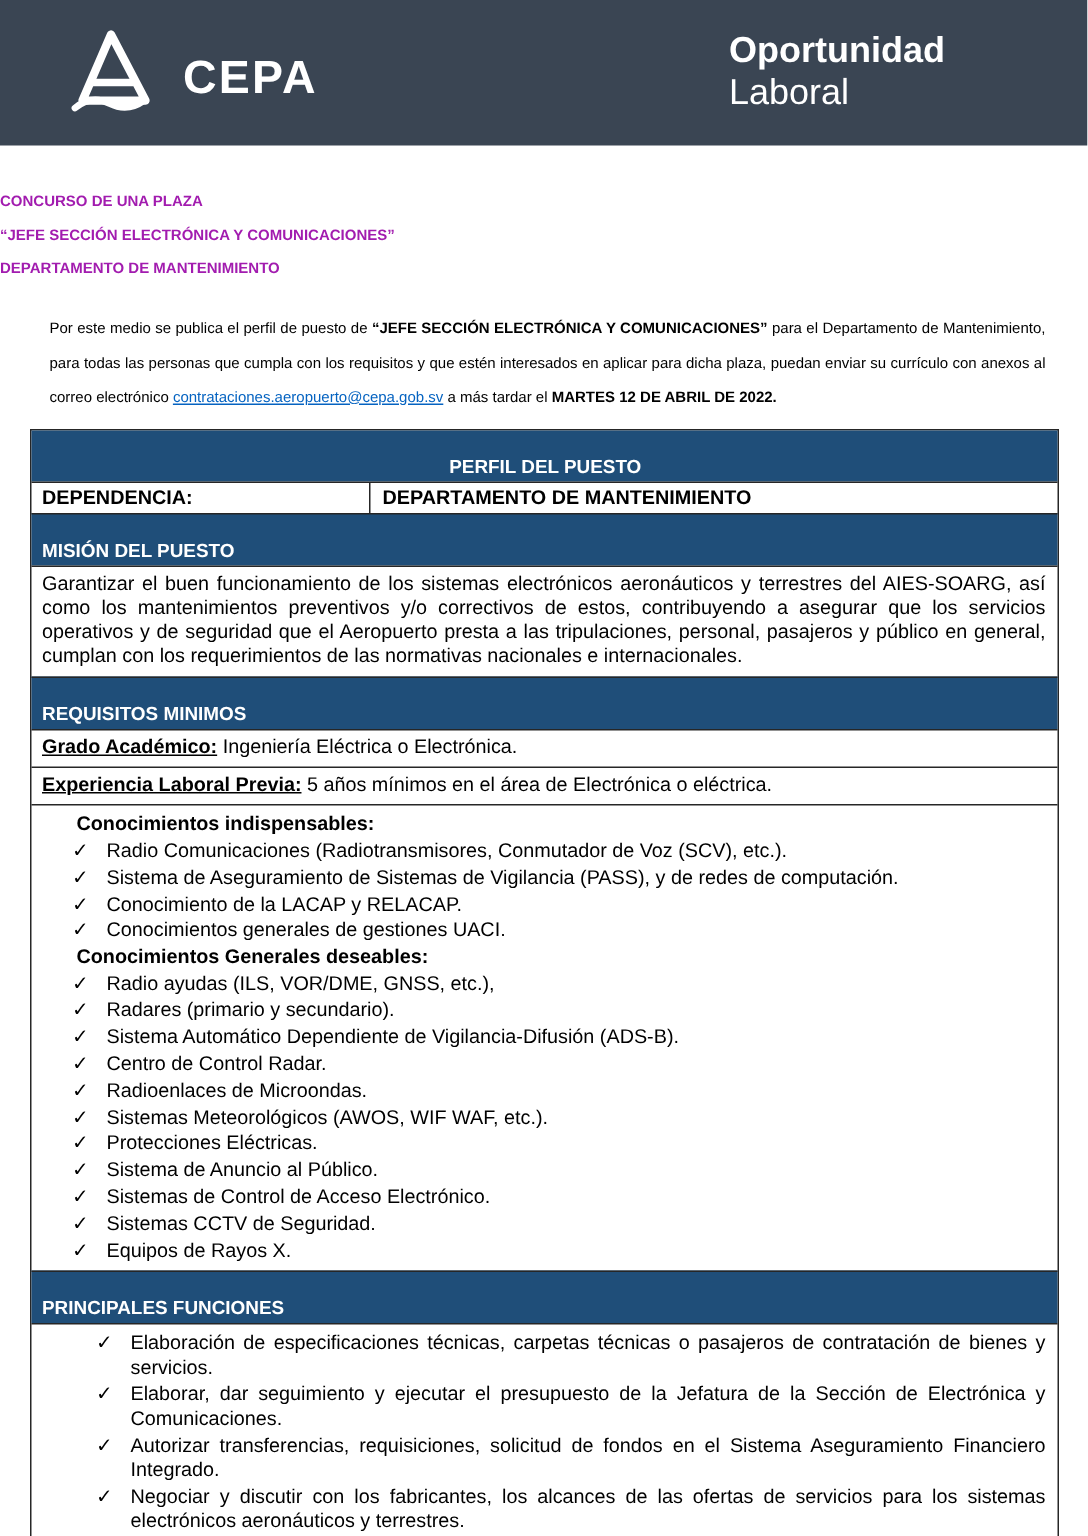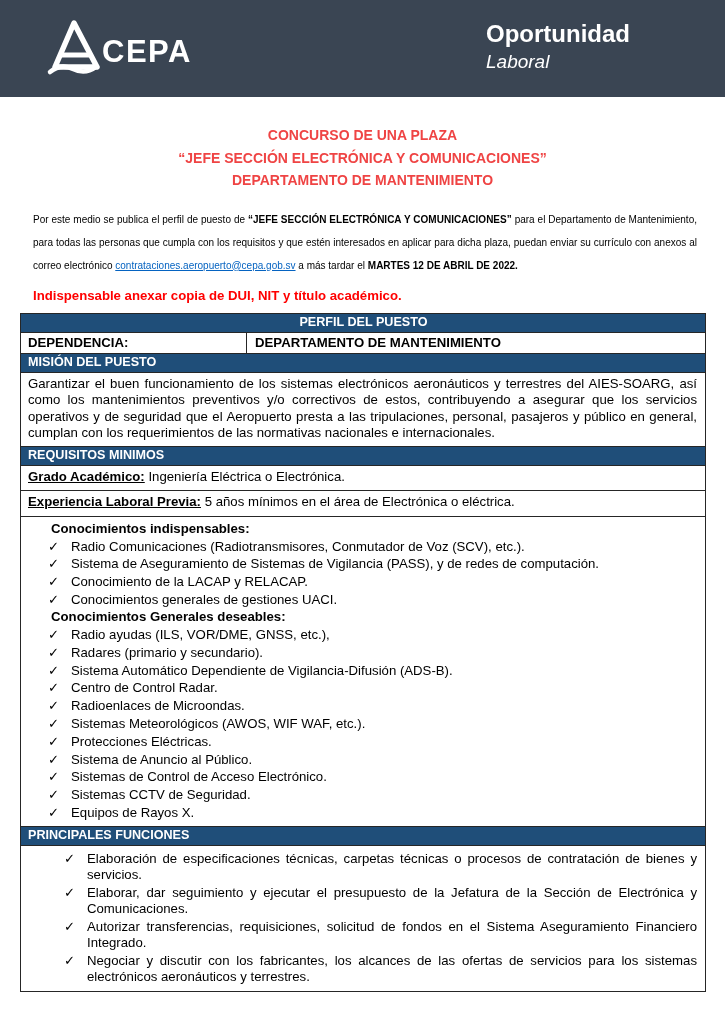--- a/index.html
+++ b/index.html
@@ -6,40 +6,40 @@
   body {
     width:725px; height:1024px; background:#ffffff; overflow:hidden; position:relative;
     font-family:"Liberation Sans", sans-serif; color:#000;
     -webkit-font-smoothing:antialiased;
   }
 
   
   .banner { position:relative; height:97px; background:#3A4553; }
   .logo { position:absolute; left:46px; top:20px; display:flex; align-items:center; }
   .logo-icon { width:56px; height:58px; display:block; }
-  .logo-text { color:#fff; font-weight:bold; font-size:31px; letter-spacing:1.5px; margin-left:0; margin-top:6px; }
+  .logo-text { color:#fff; font-weight:bold; font-size:31px; letter-spacing:1.5px; margin-left:20px; margin-top:6px; }
   .tagline { position:absolute; left:486px; top:20px; color:#fff; }
   .tagline-l1 { font-weight:bold; font-size:24px; line-height:28px; }
-  .tagline-l2 { font-weight:normal; font-size:19px; line-height:28px;font-style:italic; }
+  .tagline-l2 { font-weight:normal; font-size:24px; line-height:28px; }
 
   
-  .title-block { margin-top:27px; text-align:center; font-weight:bold; font-size:14px; line-height:22.5px; color:#ef4444; }
+  .title-block { margin-top:27px; text-align:left; font-weight:bold; font-size:10px; line-height:22.5px; color:#a21caf; }
 
   .intro { margin:16px 28px 0 33px; font-size:10px; line-height:23px; text-align:justify; }
   .run-bold { font-weight:bold; }
   .run-link { color:#0563C1; text-decoration:underline; cursor:pointer; }
 
   .notice { margin:9px 28px 0 33px; color:#FF0000; font-weight:bold; font-size:13.2px; line-height:19.5px; }
 
   
   .doc-table { margin:8px 19px 0 20px; border:1px solid #262626; font-size:13.2px; }
   .doc-table > :first-child { border-top:none; }
   .t-header {
     background:#1F4E79; color:#fff; font-weight:bold; font-size:12.6px;
-    padding:1px 6px 3px 7px; border-top:1px solid #262626;
+    padding:17px 6px 3px 7px; border-top:1px solid #262626;
   }
   .t-header.center { text-align:center; }
   .t-split { display:flex; border-top:1px solid #262626; }
   .t-split .c1 { width:212px; flex:none; border-right:1px solid #262626; padding:2px 6px 3px 7px; font-weight:bold; }
   .t-split .c2 { flex:1; padding:2px 6px 3px 8px; font-weight:bold; }
   .cell { padding:3px 8px 5px 7px; border-top:1px solid #262626; line-height:16.3px; }
   .cell.justified { text-align:justify; }
   .bold-label { font-weight:bold;text-decoration:underline; }
   .sub-label { font-weight:bold; margin-top:1px;margin-left:23px; }
 
@@ -72,21 +72,20 @@
 
 <div class="title-block">
   <div>CONCURSO DE UNA PLAZA</div>
   <div>“JEFE SECCIÓN ELECTRÓNICA Y COMUNICACIONES”</div>
   <div>DEPARTAMENTO DE MANTENIMIENTO</div>
 </div>
 
 <p class="intro"><span>Por este medio se publica el perfil de puesto de </span><span class="run-bold">“JEFE SECCIÓN ELECTRÓNICA Y COMUNICACIONES”</span><span> para el Departamento de Mantenimiento, para todas las personas que cumpla con los requisitos y que estén interesados en aplicar para dicha plaza, puedan enviar su currículo con anexos al correo electrónico </span><span class="run-link">contrataciones.aeropuerto@cepa.gob.sv</span><span> a más tardar el </span><span class="run-bold">MARTES 12 DE ABRIL DE 2022.</span></p>
 
 <div class="notice">
-  <div>Indispensable anexar copia de DUI, NIT y título académico.</div>
 </div>
 
 <div class="doc-table">
 
   <div class="t-header center">PERFIL DEL PUESTO</div>
 
   <div class="t-split">
     <div class="c1">DEPENDENCIA:</div>
     <div class="c2">DEPARTAMENTO DE MANTENIMIENTO</div>
   </div>
@@ -168,21 +167,21 @@
         </div>
       </div>
   </div>
 
   <div class="t-header">PRINCIPALES FUNCIONES</div>
 
   <div class="cell">
     <div class="list-funciones">
         <div class="check-item">
           <span class="check">✓</span>
-          <span class="check-text">Elaboración de especificaciones técnicas, carpetas técnicas o procesos de contratación de bienes y servicios.</span>
+          <span class="check-text">Elaboración de especificaciones técnicas, carpetas técnicas o pasajeros de contratación de bienes y servicios.</span>
         </div>
         <div class="check-item">
           <span class="check">✓</span>
           <span class="check-text">Elaborar, dar seguimiento y ejecutar el presupuesto de la Jefatura de la Sección de Electrónica y Comunicaciones.</span>
         </div>
         <div class="check-item">
           <span class="check">✓</span>
           <span class="check-text">Autorizar transferencias, requisiciones, solicitud de fondos en el Sistema Aseguramiento Financiero Integrado.</span>
         </div>
         <div class="check-item">

